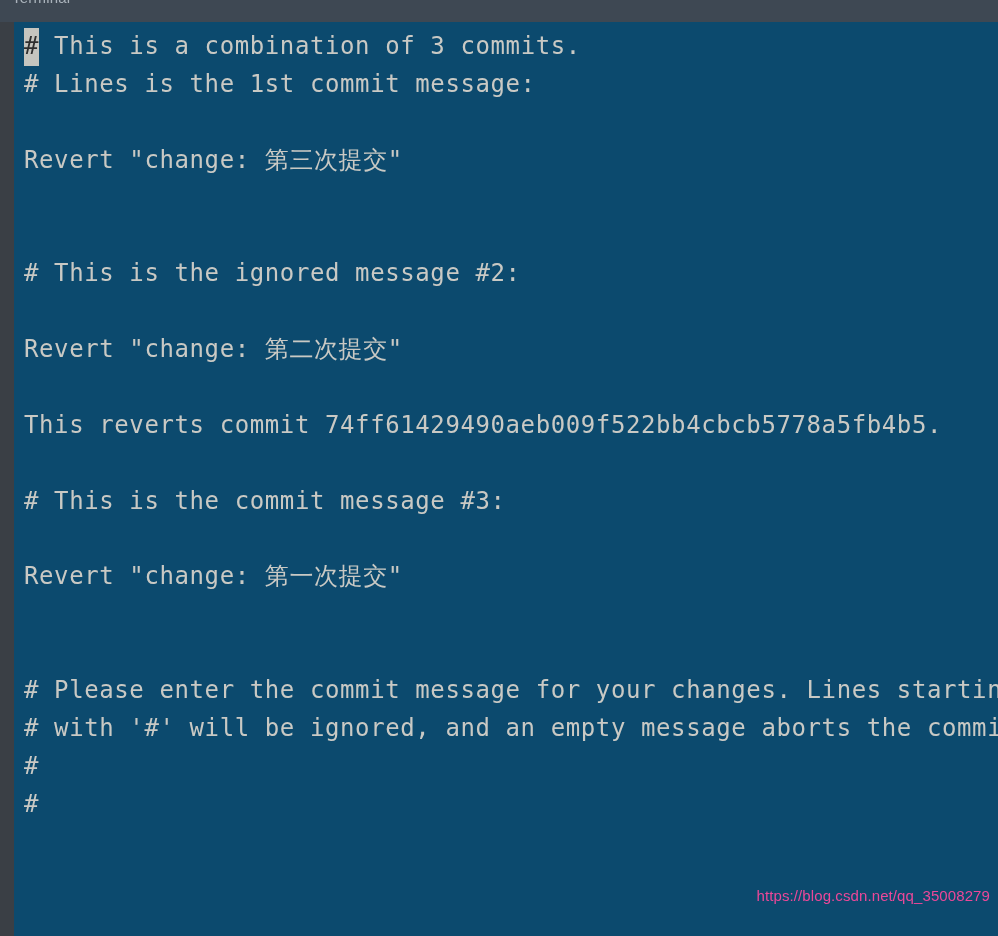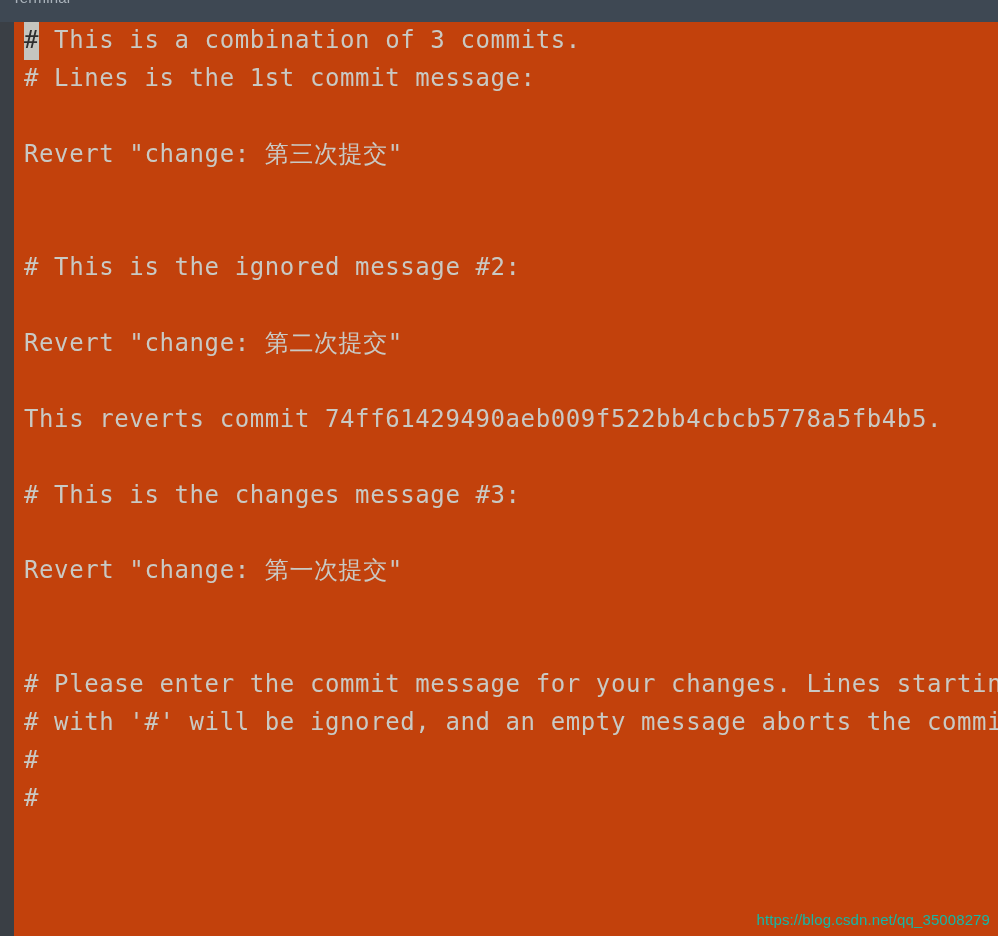--- a/index.html
+++ b/index.html
@@ -63,22 +63,22 @@
     height: 914px;
     background: #3a3f45;
   }
 
   #screen {
     position: absolute;
     left: 14px;
     top: 0;
     width: 984px;
     height: 914px;
-    background: #c2410c;
-    padding: 0 0 0 10px;
+    background: #0c4a6e;
+    padding: 6px 0 0 10px;
     box-sizing: border-box;
   }
 
   .line {
     height: 37.9px;
     line-height: 37.9px;
     font-size: 24px;
     color: #c9c9c4;
     white-space: pre;
     letter-spacing: 0.6px;
@@ -89,24 +89,24 @@
   .cursor {
     background: #c5c5bf;
     color: #2e2e2e;
     display: inline-block;
   }
 
   
   #watermark {
     position: absolute;
     right: 8px;
-    bottom: 8px;
+    bottom: 32px;
     font-family: "Liberation Sans", sans-serif;
     font-size: 15px;
-    color: #14b8a6;
+    color: #ec4899;
     white-space: pre;
     letter-spacing: 0.1px;
   }
 </style>
 </head>
 <body>
 
 <div id="window">
 
   <div id="titlebar">
@@ -121,21 +121,21 @@
         <div class="line blank"></div>
         <div class="line">Revert "change: 第三次提交"</div>
         <div class="line blank"></div>
         <div class="line blank"></div>
         <div class="line"># This is the ignored message #2:</div>
         <div class="line blank"></div>
         <div class="line">Revert "change: 第二次提交"</div>
         <div class="line blank"></div>
         <div class="line">This reverts commit 74ff61429490aeb009f522bb4cbcb5778a5fb4b5.</div>
         <div class="line blank"></div>
-        <div class="line"># This is the changes message #3:</div>
+        <div class="line"># This is the commit message #3:</div>
         <div class="line blank"></div>
         <div class="line">Revert "change: 第一次提交"</div>
         <div class="line blank"></div>
         <div class="line blank"></div>
         <div class="line"># Please enter the commit message for your changes. Lines starting</div>
         <div class="line"># with '#' will be ignored, and an empty message aborts the commit.</div>
         <div class="line">#</div>
         <div class="line">#</div>
       </div>
     <div id="watermark">https://blog.csdn.net/qq_35008279</div>

